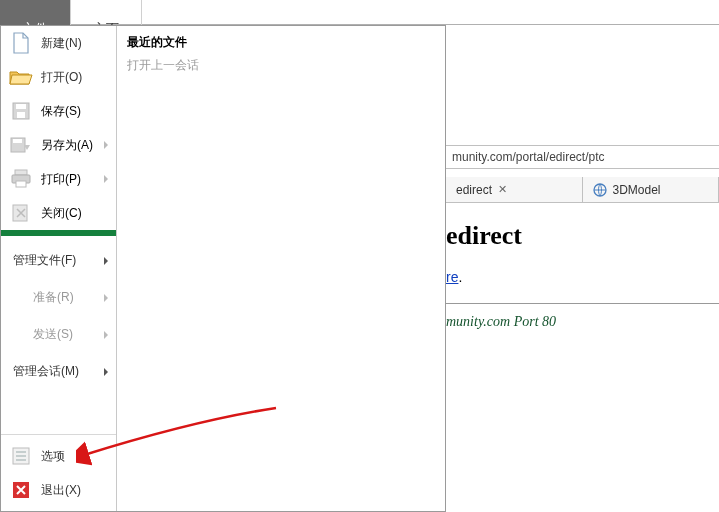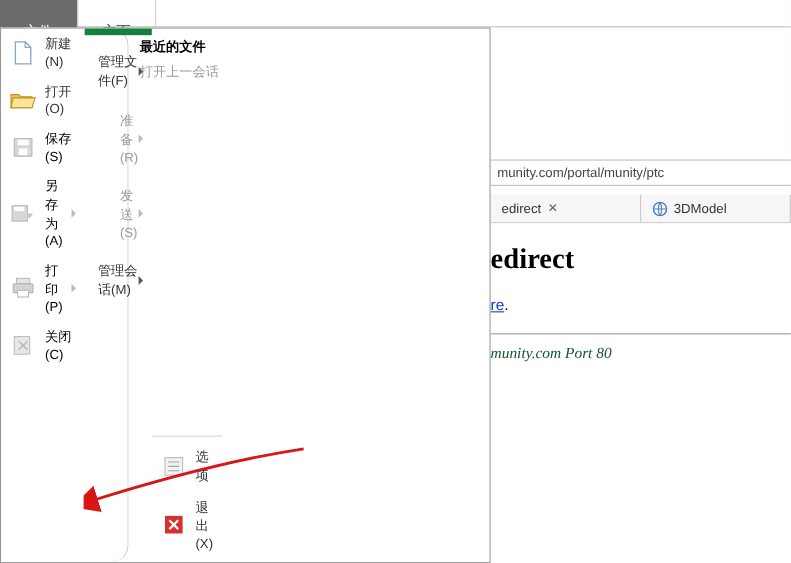--- a/index.html
+++ b/index.html
@@ -39,21 +39,21 @@
     height: 487px;
     background: #fff;
     border: 1px solid #9a9a9a;
     display: flex;
     z-index: 100;
   }
   .menu-col-left {
     width: 116px;
     border-right: 1px solid #c8c8c8;
     display: flex;
-    border-radius: 16px;
+    flex-direction: column;
   }
   .menu-items-top { }
   .menu-items-mid { padding: 6px 0; border-top: 6px solid #15803d; }
   .menu-items-bot { margin-top: auto; border-top: 1px solid #d8d8d8; padding: 4px 0; }
   .menu-item {
     display: flex;
     align-items: center;
     padding: 6px 8px;
     gap: 8px;
     color: #333;
@@ -191,21 +191,21 @@
 </head>
 <body>
 
 <div class="tabs">
   <div class="tab active">文件</div>
   <div class="tab">主页</div>
 </div>
 
 <div class="bg">
   <div class="addr-bar">
-    <span>munity.com/portal/munity/ptc</span>
+    <span>munity.com/portal/edirect/ptc</span>
   </div>
   <div class="tab-row">
     <div class="browser-tab" style="flex:1;">
       <span>edirect</span>
       <span class="close">✕</span>
     </div>
     <div class="browser-tab" style="flex:1;">
       <span>
         <svg width="14" height="14" viewBox="0 0 14 14">
             <circle cx="7" cy="7" r="6" fill="none" stroke="#4a80c0" stroke-width="1.3"></circle>

